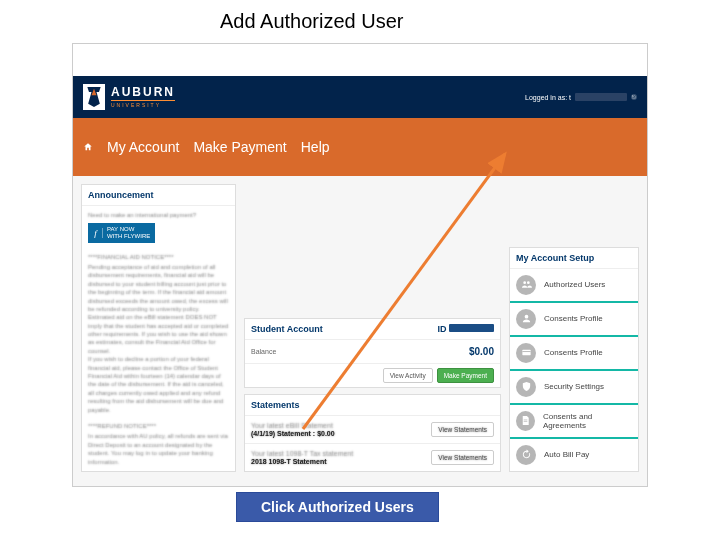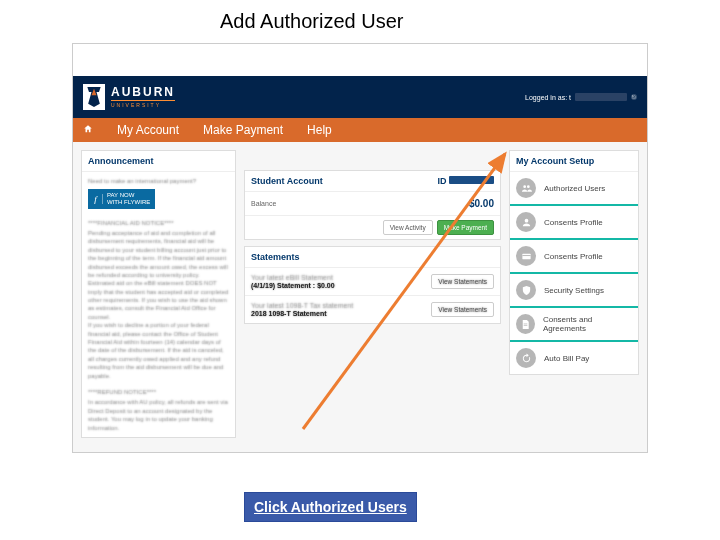--- a/index.html
+++ b/index.html
@@ -9,23 +9,23 @@
   .top-bar { background: #02234b; color: #fff; display: flex; align-items: center; justify-content: space-between; padding: 8px 10px; margin-top: 32px; }
   .brand { display: flex; align-items: center; gap: 6px; }
   .brand-logo { width: 22px; height: 26px; background: #fff; display: flex; align-items: center; justify-content: center; position: relative; }
   .brand-logo svg { width: 20px; height: 24px; }
   .brand-text { display: flex; flex-direction: column; line-height: 1; }
   .brand-name { font-size: 12px; letter-spacing: 2px; font-weight: 700; color: #fff; }
   .brand-sub { font-size: 5px; letter-spacing: 2px; color: #fb8d34; margin-top: 2px; border-top: 1px solid #fb8d34; padding-top: 2px; }
   .login-info { font-size: 7px; display: flex; align-items: center; gap: 4px; }
   .login-box { width: 52px; height: 8px; background: #2a4265; border-radius: 1px; }
   .login-dot { width: 6px; height: 6px; border-radius: 50%; background: rgba(255,255,255,0.2); display: flex; align-items: center; justify-content: center; font-size: 5px; }
-  .nav { background: #d96a2b; color: #fff; display: flex; align-items: center; gap: 24px; padding: 5px 10px; font-size: 12px; }
+  .nav { background: #d96a2b; color: #fff; display: flex; align-items: center; gap: 14px; padding: 21px 10px; font-size: 14px; }
   .nav .home-icon { width: 10px; height: 10px; }
-  .content { display: flex; gap: 8px; padding: 8px; background: #f6f6f6; }
+  .content { display: flex; gap: 8px; padding: 8px; background: #f6f6f6; align-items: flex-end; }
   .col-left { width: 155px; }
   .col-mid { flex: 1; margin-top: 20px; }
   .col-right { width: 130px; }
   .panel { background: #fff; border: 1px solid #ddd; margin-bottom: 6px; }
   .panel-head { color: #04386b; font-size: 9px; font-weight: 700; padding: 5px 6px; border-bottom: 1px solid #eee; display: flex; justify-content: space-between; align-items: center; }
   .panel-body { padding: 5px 6px; font-size: 6px; color: #555; line-height: 1.4; }
   .blur { color: transparent; text-shadow: 0 0 2px #777; user-select: none; }
   .intl-btn { background: #0a6aa1; color: #fff; display: inline-flex; align-items: center; gap: 4px; padding: 3px 5px; font-size: 6px; margin: 4px 0 6px; }
   .intl-btn .ficon { width: 10px; height: 10px; border-right: 1px solid rgba(255,255,255,0.4); padding-right: 4px; display: flex; align-items: center; justify-content: center; font-style: italic; font-family: serif; font-size: 9px; }
   .balance-row { display: flex; justify-content: space-between; padding: 6px; font-size: 7px; align-items: center; }
@@ -38,21 +38,21 @@
   .stmt-row { display: flex; justify-content: space-between; align-items: center; padding: 6px; border-bottom: 1px solid #eee; font-size: 7px; }
   .stmt-row:last-child { border-bottom: none; }
   .stmt-txt { color: #444; }
   .stmt-txt b { display: block; color: #222; font-size: 7px; margin-top: 1px; }
   .profile-item { display: flex; align-items: center; gap: 8px; padding: 6px; border-bottom: 2px solid #14b8a6; font-size: 8px; color: #444; }
   .profile-item:last-child { border-bottom: none; }
   .picon { width: 20px; height: 20px; border-radius: 50%; background: #b6b6b6; display: flex; align-items: center; justify-content: center; color: #fff; }
   .picon svg { width: 11px; height: 11px; fill: #fff; }
   .id-badge { width: 45px; height: 8px; background: #1a4d85; border-radius: 1px; display: inline-block; }
   .arrow-overlay { position: absolute; left: 200px; top: 90px; width: 270px; height: 300px; pointer-events: none; }
-  .callout { position: absolute; left: 244px; top: 492px; background: #3a5aa9; color: #fff; font-size: 14px; font-weight: 700; padding: 6px 9px; border: 1px solid #2a4a99; font-family: Arial; text-decoration: underline; }
+  .callout { position: absolute; left: 236px; top: 492px; background: #3a5aa9; color: #fff; font-size: 14px; font-weight: 700; padding: 6px 24px; border: 1px solid #2a4a99; font-family: Arial; }
 </style>
 </head>
 <body>
 
 <div class="slide-title">Add Authorized User</div>
 
 <div class="app">
 
   <div class="top-bar">
     <div class="brand">

